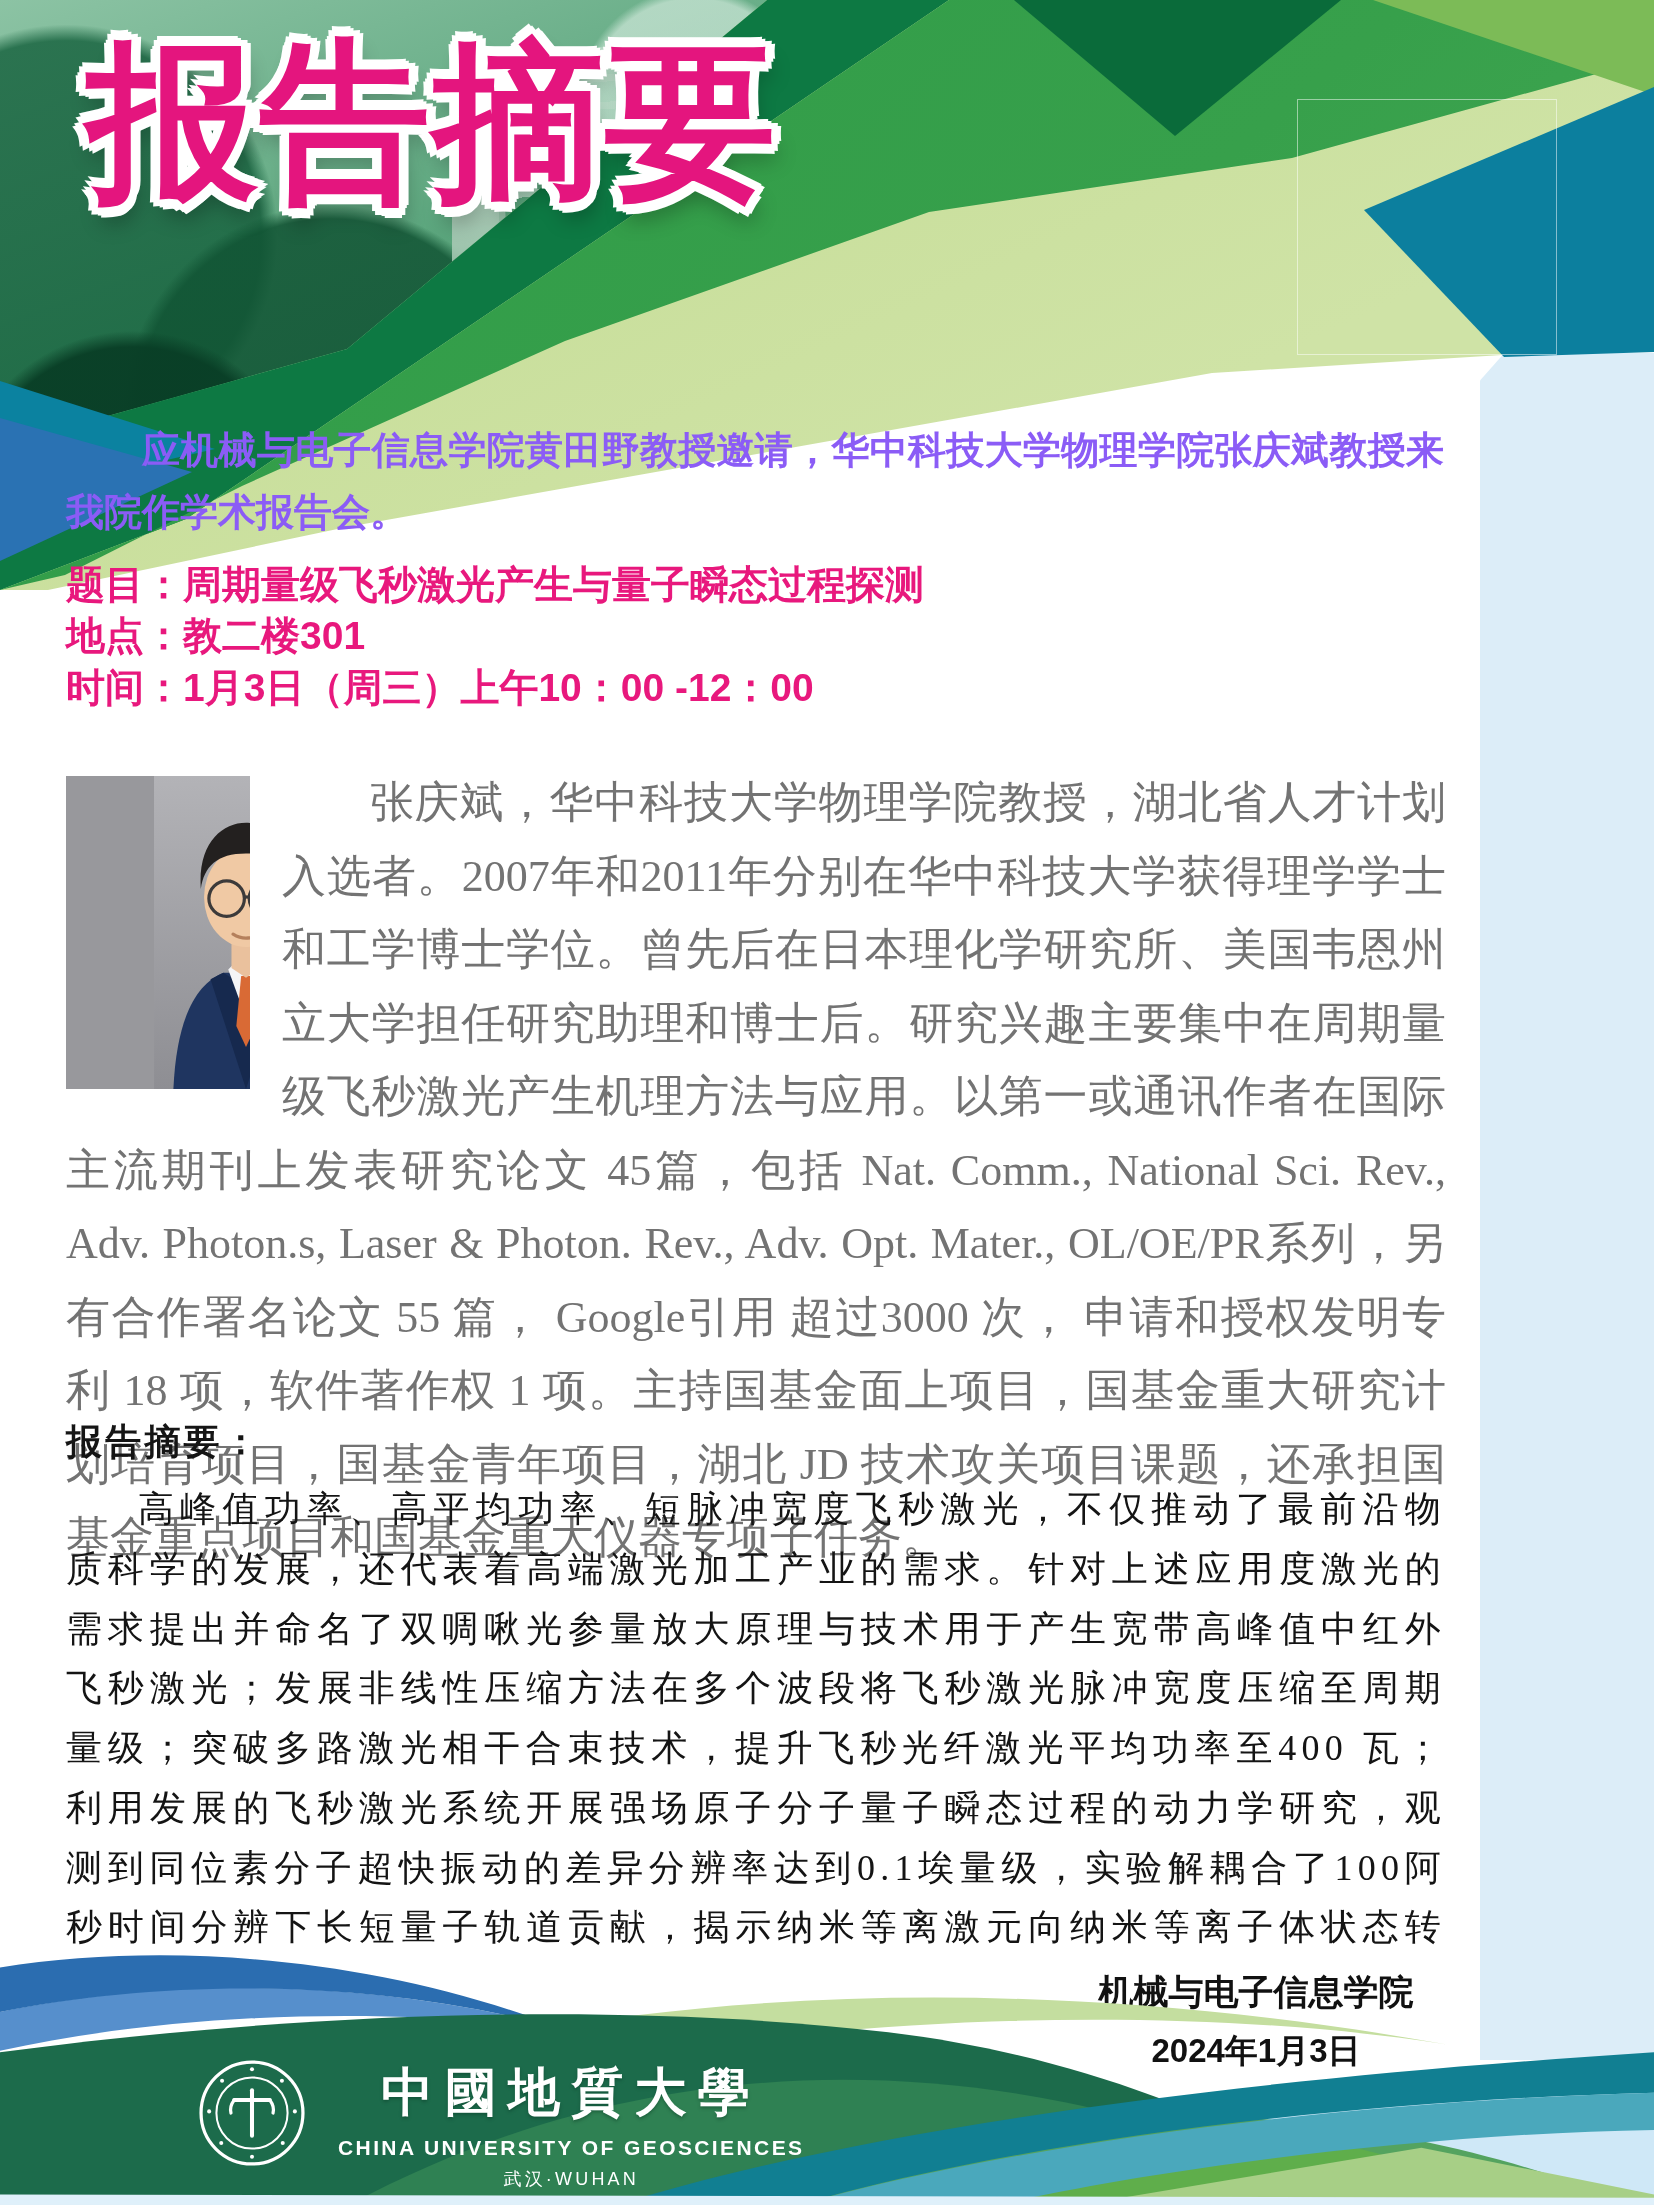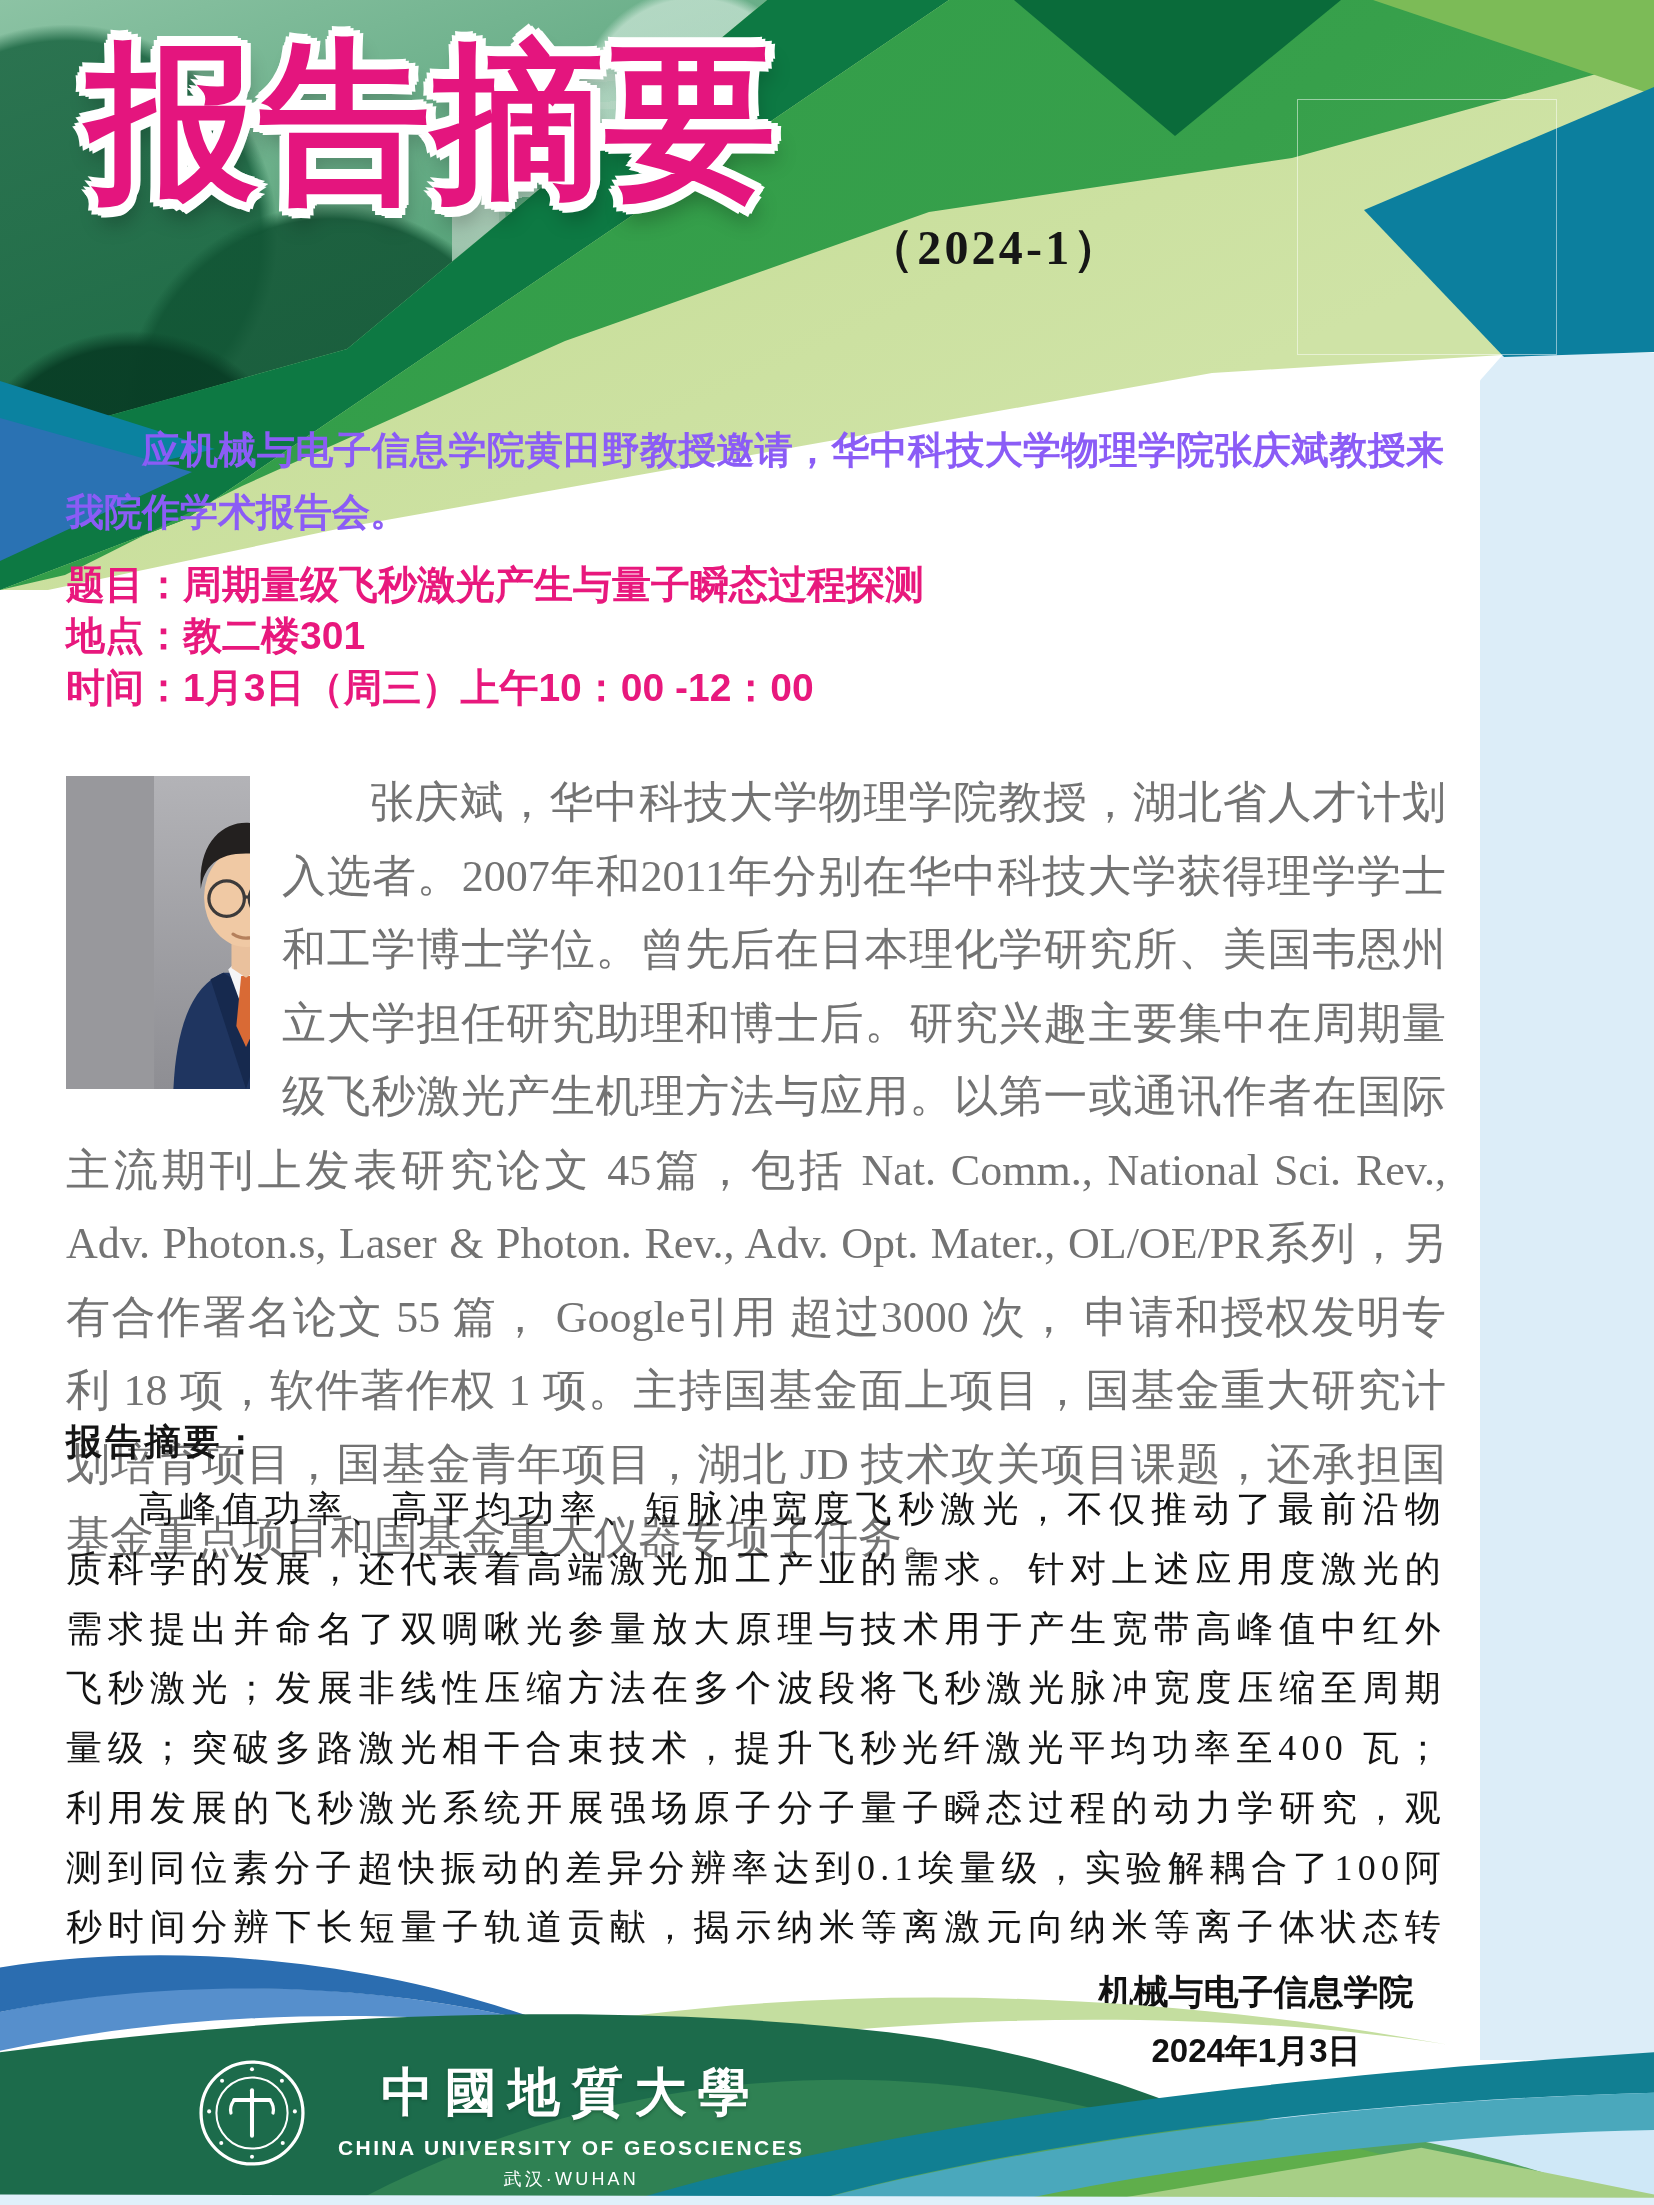--- a/index.html
+++ b/index.html
@@ -95,21 +95,20 @@
     <div class="hl photo"></div>
     <div class="hl dkband"></div>
     <div class="hl btband"></div>
     <div class="hl trdark"></div>
     <div class="hl trlight"></div>
     <div class="hl tealtri"></div>
     <div class="hl lteal"></div>
     <div class="hl lblue"></div>
     <div class="deco-rect"></div>
     <div class="main-title">报告摘要</div>
-    <div class="issue">（2024-1）</div>
   </div>
 
   <div class="intro">应机械与电子信息学院黄田野教授邀请，华中科技大学物理学院张庆斌教授来我院作学术报告会。</div>
 
   <div class="talk">
     <div class="row">题目：周期量级飞秒激光产生与量子瞬态过程探测</div>
     <div class="row">地点：教二楼301</div>
     <div class="row">时间：1月3日（周三）上午10：00 -12：00</div>
   </div>
 

